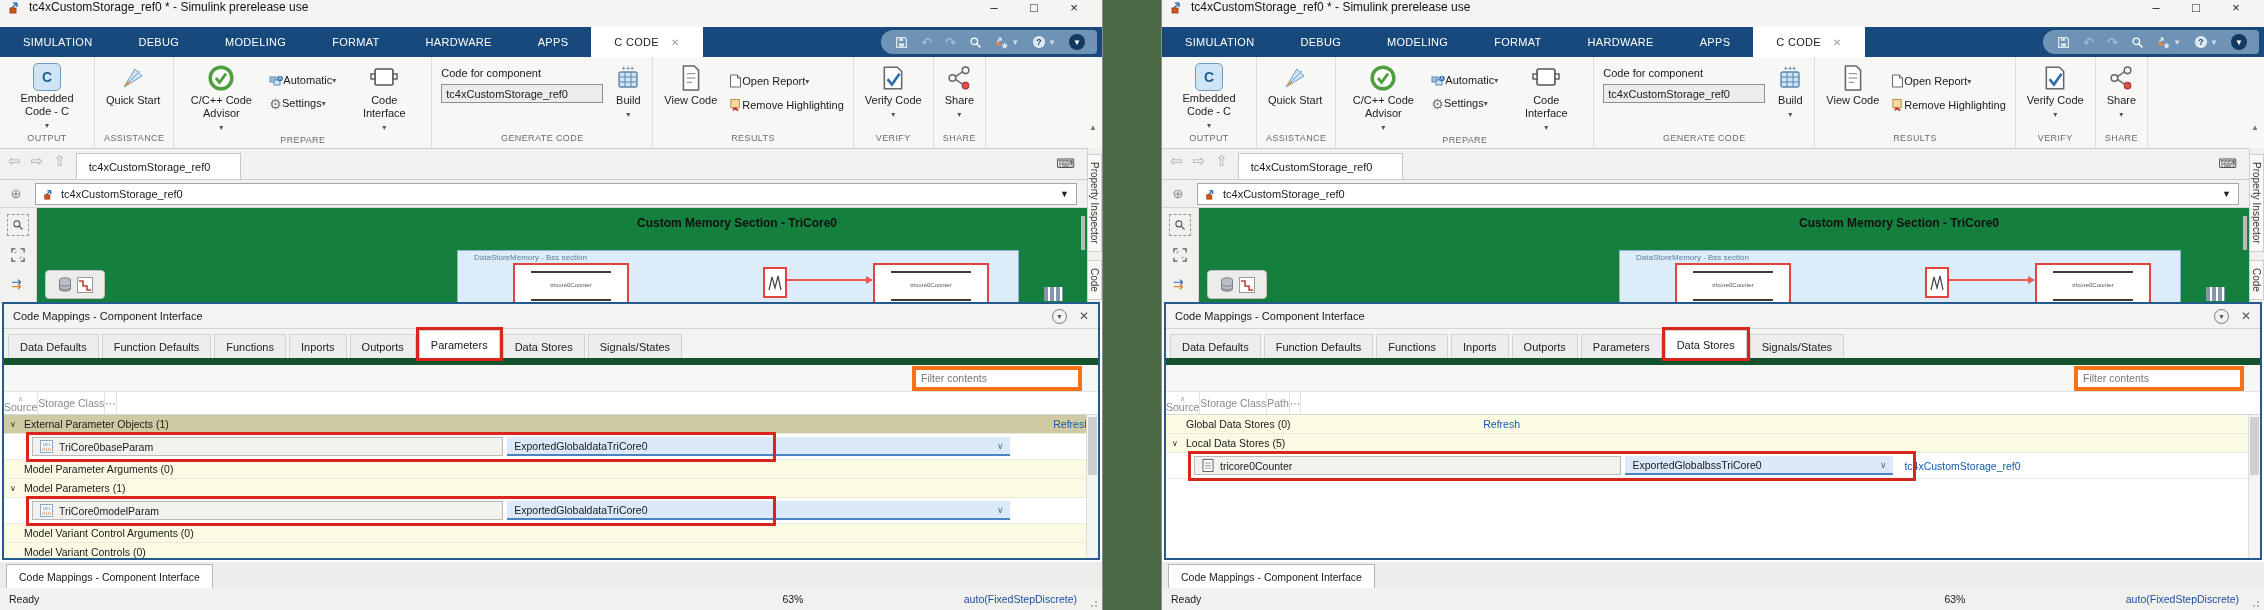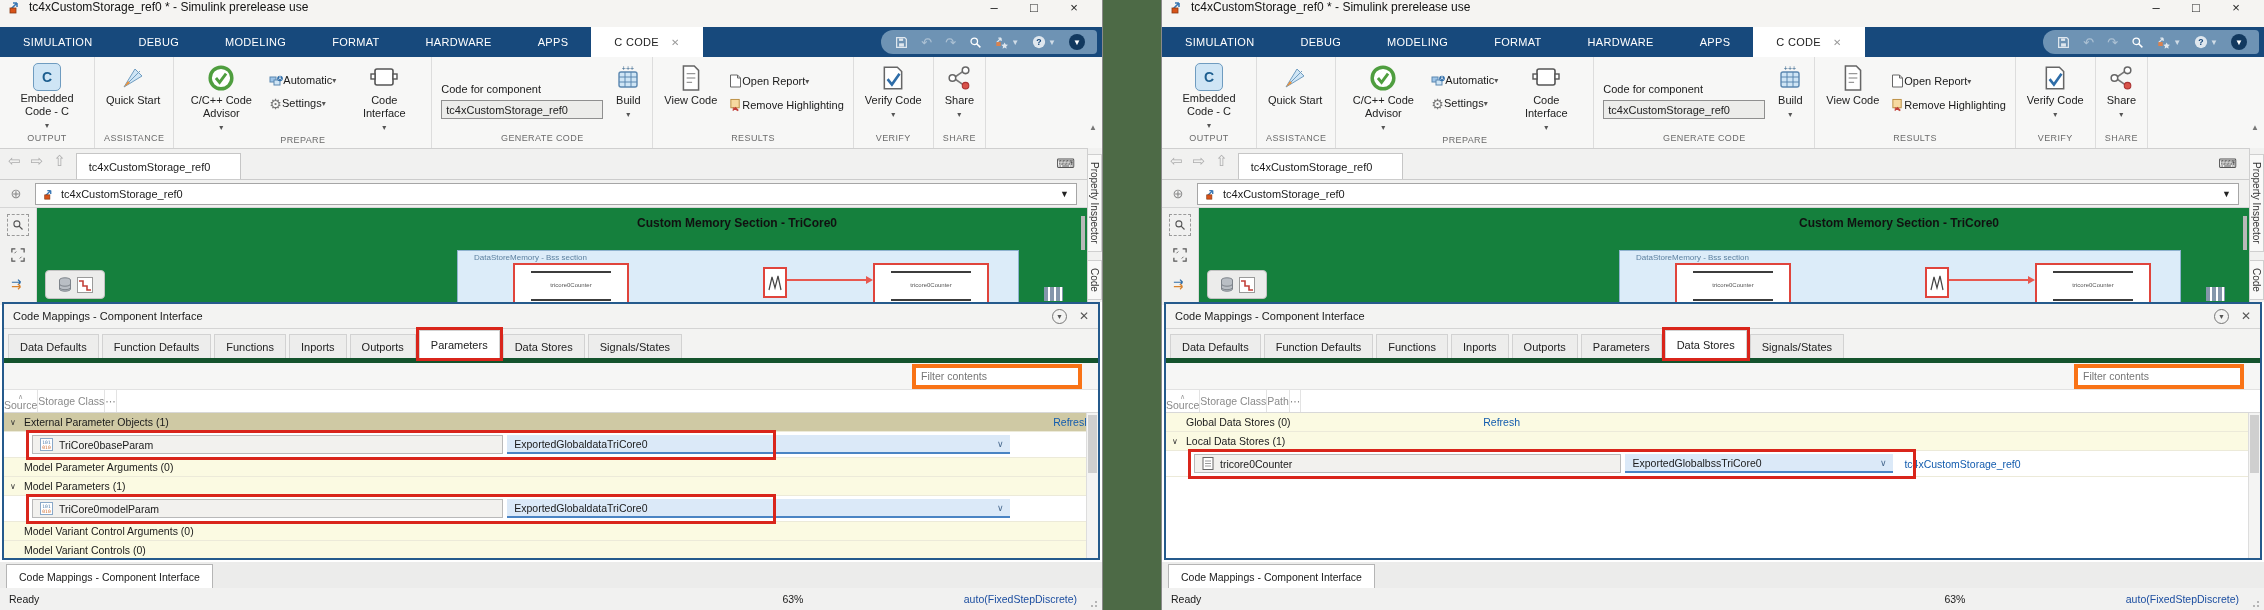--- a/index.html
+++ b/index.html
@@ -35,21 +35,21 @@
   .ribbon{height:91px;background:#f7f7f6;border-bottom:1px solid #cfcfcf;display:flex;position:relative;}
   .rgroup{display:flex;flex-direction:column;border-right:1px solid #dddddd;padding:5px 9px 0;}
   .rg-content{flex:1;display:flex;align-items:flex-start;gap:10px;}
   .rg-label{height:15px;font-size:9px;color:#6b6b6b;text-align:center;letter-spacing:.4px;}
   .big-item{display:flex;flex-direction:column;align-items:center;gap:1px;font-size:11px;color:#222;text-align:center;padding:1px 2px;line-height:13px;}
   .big-item .lbl{max-width:72px;}
   .big-icon{height:30px;display:flex;align-items:center;justify-content:center;}
   .car{font-size:8px;color:#555;}
   .small-rows{display:flex;flex-direction:column;gap:10px;padding-top:12px;}
   .small-item{display:flex;align-items:center;line-height:13px;}
-  .gen-col{display:flex;flex-direction:column;gap:5px;padding-top:5px;margin-top:16px;}
+  .gen-col{display:flex;flex-direction:column;gap:5px;padding-top:5px;}
   .gen-input{width:152px;height:17px;background:#ececea;border:1px solid #8f8f8f;font-size:11px;padding:0 4px;color:#222;
              font-family:"Liberation Sans",sans-serif;}
   .cbadge{width:26px;height:26px;border-radius:5px;background:#cfe5f5;border:1px solid #6f9cc0;color:#1d5e8f;
           display:flex;align-items:center;justify-content:center;font-weight:bold;font-size:14px;}
   .gear{font-size:14px;color:#777;line-height:12px;}
   .ribbon-collapse{position:absolute;right:5px;bottom:16px;color:#777;font-size:8px;}
 
   
   .navbar{height:30px;background:#f1f1f0;display:flex;align-items:flex-end;border-bottom:1px solid #cccccc;padding-left:8px;position:relative;margin-right:15px;}
   .nav-icons{display:flex;gap:10px;align-items:center;height:100%;color:#adadad;font-size:15px;padding-bottom:3px;}
@@ -88,21 +88,21 @@
   .v-tab{writing-mode:vertical-rl;font-size:10px;color:#333;background:#f9f9f8;border:1px solid #cfcfcf;border-left:none;
          padding:7px 0;width:13px;display:flex;align-items:center;justify-content:center;}
 
   
   .panel{position:absolute;left:2px;right:2px;top:302px;height:258px;border:2px solid #255a8c;background:#fff;
          display:flex;flex-direction:column;overflow:hidden;box-sizing:border-box;}
   .panel-header{height:24px;background:#f3f3f2;border-bottom:1px solid #d4d4d4;display:flex;align-items:center;padding:0 9px;flex:none;}
   .ph-icons{margin-left:auto;display:flex;gap:12px;color:#555;align-items:center;}
   .circ{width:13px;height:13px;border:1px solid #777;border-radius:50%;font-size:7px;display:flex;align-items:center;justify-content:center;color:#555;}
   .ph-x{font-size:12px;color:#555;}
-  .mtabs{height:29px;background:#f3f3f2;display:flex;align-items:flex-end;padding-left:4px;gap:3px;border-bottom:5px solid #14532d;flex:none;position:relative;}
+  .mtabs{height:29px;background:#f3f3f2;display:flex;align-items:flex-end;padding-left:4px;gap:3px;border-bottom:7px solid #14532d;flex:none;position:relative;}
   .mtab{height:23px;padding:0 11px;display:flex;align-items:center;background:#ededec;border:1px solid #d2d2d2;border-bottom:none;font-size:11px;color:#222;}
   .mtab.active{background:#fff;height:27px;position:relative;z-index:1;}
   .mtab.annot{outline:3px solid #d9251b;z-index:2;}
   .filter-row{height:26px;background:#f6f6f5;display:flex;align-items:center;justify-content:flex-end;padding-right:16px;border-bottom:1px solid #e2e2e2;flex:none;}
   .filter-input{width:152px;height:17px;border:4px solid #f97316;font-size:10.5px;padding:0 5px;color:#666;font-family:"Liberation Sans",sans-serif;}
   .tbl-header{height:22px;display:flex;border-bottom:1px solid #d8d8d8;color:#8a8a8a;font-size:10.5px;flex:none;}
   .th{display:flex;align-items:center;justify-content:center;border-right:1px solid #e3e3e3;box-sizing:border-box;}
   .th-inner{display:flex;flex-direction:column;align-items:center;line-height:9px;}
   .sortcar{font-size:7px;color:#9a9a9a;}
   .tbl-body{flex:1;overflow:hidden;position:relative;}
@@ -963,21 +963,21 @@
         </div>
       </div>
     <div class="tbl-body">
         <div class="trow group">
           <span class="chev"></span>
           <span class="glabel">Global Data Stores (0)</span>
           <span class="rlink middle">Refresh</span>
         </div>
         <div class="trow group">
           <span class="chev">∨</span>
-          <span class="glabel">Local Data Stores (1)</span>
+          <span class="glabel">Local Data Stores (5)</span>
         </div>
         <div class="trow data">
           <span class="src-cell">
             <span>
               <svg width="12" height="13" viewBox="0 0 12 13">
                 <rect x="1" y="0.5" width="10" height="12" fill="#fff" stroke="#666"></rect>
                 <line x1="3" y1="4" x2="9" y2="4" stroke="#999"></line>
                 <line x1="3" y1="6.5" x2="9" y2="6.5" stroke="#999"></line>
                 <line x1="3" y1="9" x2="9" y2="9" stroke="#999"></line>
               </svg>

